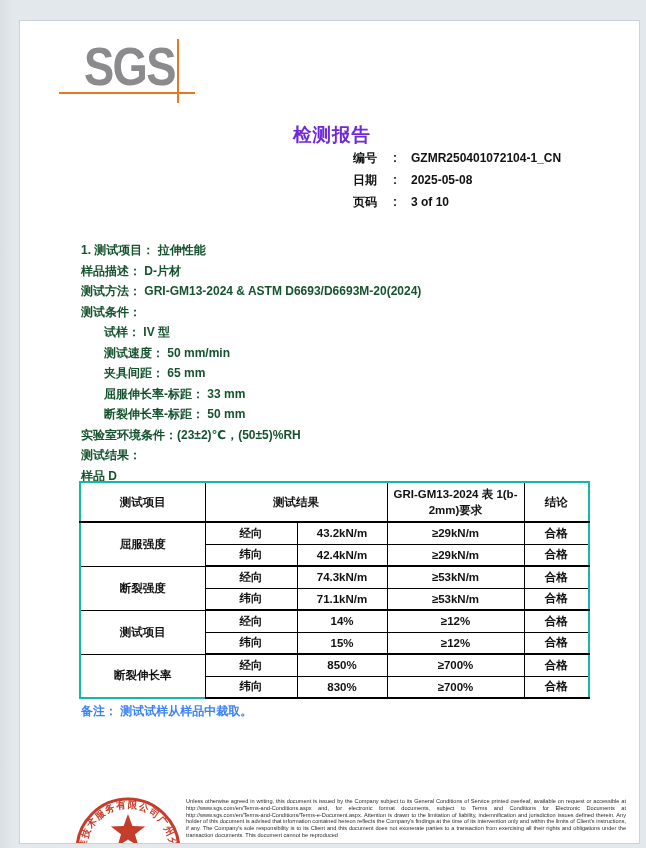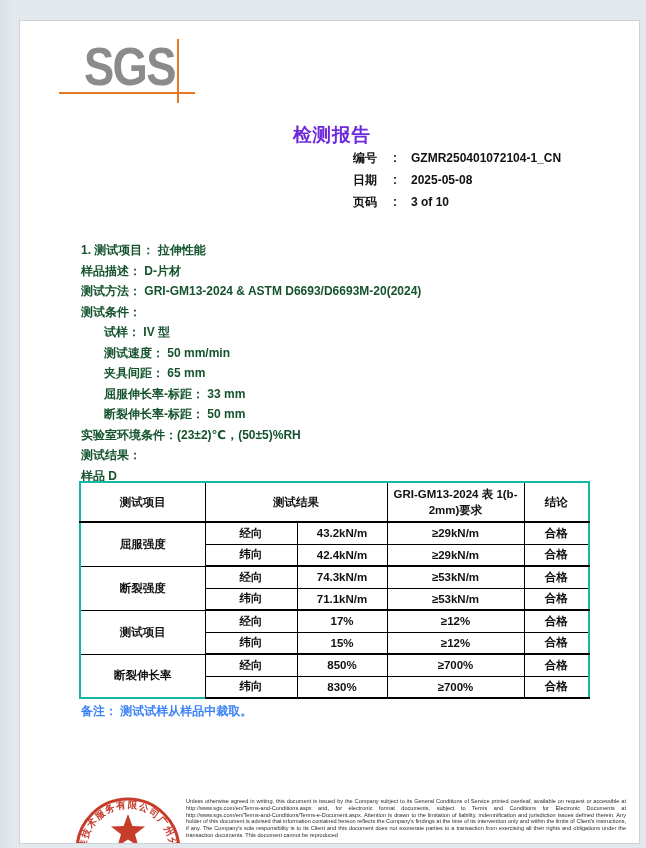--- a/index.html
+++ b/index.html
@@ -153,21 +153,21 @@
         </tr>
         <tr class="group-end">
           <td>纬向</td>
           <td>71.1kN/m</td>
           <td>≥53kN/m</td>
           <td>合格</td>
         </tr>
         <tr>
           <td rowspan="2">测试项目</td>
           <td>经向</td>
-          <td>17%</td>
+          <td>14%</td>
           <td>≥12%</td>
           <td>合格</td>
         </tr>
         <tr class="group-end">
           <td>纬向</td>
           <td>15%</td>
           <td>≥12%</td>
           <td>合格</td>
         </tr>
         <tr>

